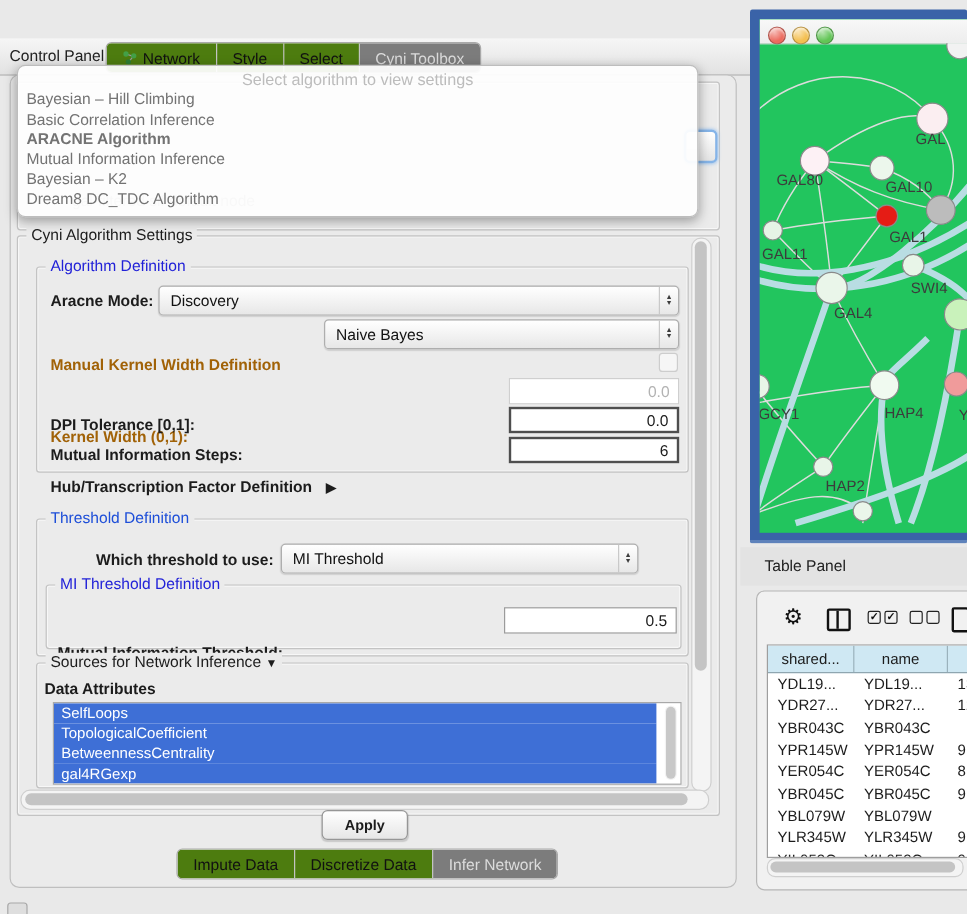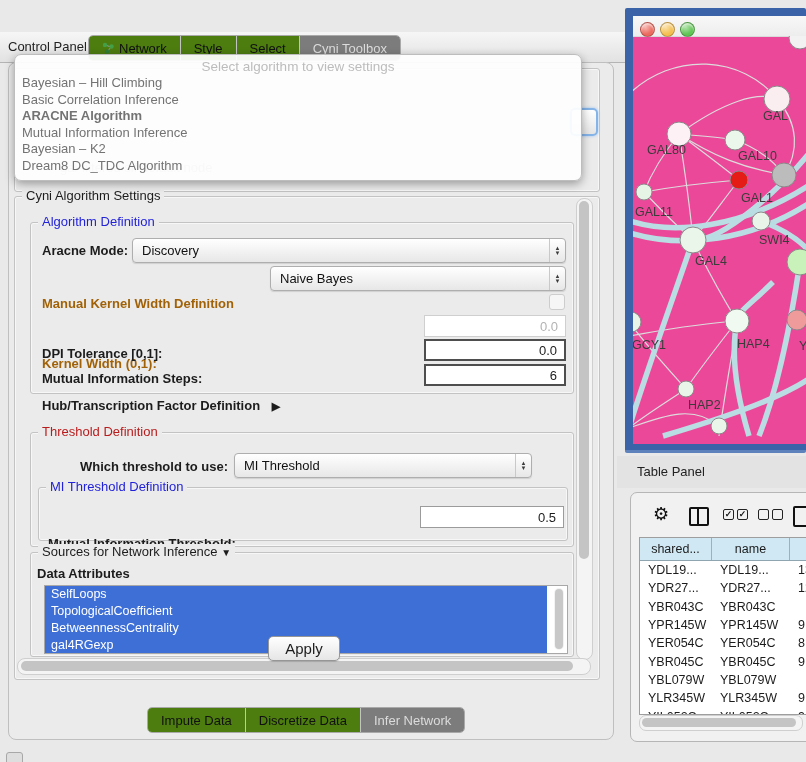--- a/index.html
+++ b/index.html
@@ -14,21 +14,21 @@
   .close-ic{position:absolute;left:772px;top:5px;font-size:14px;font-weight:700;color:#111;}
   
   .segbar{display:flex;background:#fdfdfd;border:1px solid #a9a9a9;border-radius:5px;overflow:hidden;height:24px;}
   .seg{display:flex;align-items:center;gap:5px;padding:0 13px;font-size:13px;border-right:1px solid #c3c3c3;background:#4d7c0f;color:#111;white-space:nowrap;}
   .seg:last-child{border-right:none;}
   .seg.sel{background:#7c7c7c;color:#dcdcdc;}
   
   .panel{left:8px;top:62px;width:604px;height:676px;background:#ebebeb;border:1px solid #bfbfbf;border-radius:8px;}
   .groupbox{position:absolute;border:1px solid #c3c3c3;border-radius:3px;box-shadow:inset 0 0 0 1px rgba(255,255,255,.6);}
   .gtitle{position:absolute;top:-9px;left:7px;background:#ebebeb;padding:0 4px;font-size:13px;white-space:nowrap;}
-  .blue{color:#2222d8;} .green{color:#b91c1c;}
+  .blue{color:#2222d8;} .green{color:#1d4ed8;}
   .lbl{position:absolute;font-size:13px;font-weight:700;color:#1c1c1c;white-space:nowrap;}
   .lbl.dis{color:#a16207;}
   .combo{position:absolute;display:flex;align-items:stretch;border:1px solid #aeaeae;border-radius:4px;
          background:linear-gradient(#ffffff,#e7e7e7);font-size:13px;box-shadow:0 1px 1px rgba(0,0,0,.12);text-align:center;}
   .combo .val{flex:1;display:flex;align-items:center;padding:0 9px;color:#111;}
   .combo .caps{width:15px;display:flex;flex-direction:column;align-items:center;justify-content:center;
                border-left:1px solid #c9c9c9;color:#3c3c3c;font-size:6px;line-height:5px;}
   .field{position:absolute;background:#fff;font-size:13px;display:flex;align-items:center;justify-content:flex-end;padding:0 7px;}
   .f-norm{border:1px solid #9b9b9b;}
   .f-dark{border:2px solid #4e4e4e;}
@@ -45,26 +45,26 @@
   
   .attr-list{left:44px;top:585px;width:522px;height:67px;background:#fff;border:1px solid #a8a8a8;overflow:hidden;}
   .attr-item{height:16.8px;display:flex;align-items:center;padding-left:6px;font-size:12.5px;background:#3e6fd6;color:#fff;width:496px;}
   .list-vscroll{position:absolute;right:3px;top:2px;width:10px;height:62px;background:#f3f3f3;border-radius:5px;}
   .list-vthumb{position:absolute;left:1px;top:1px;width:8px;height:60px;background:#c8c8c8;border-radius:4px;}
   
   .vscroll{left:576px;top:198px;width:15px;height:460px;background:#f4f4f4;border:1px solid #cfcfcf;border-radius:8px;}
   .vthumb{position:absolute;left:1.5px;top:2px;width:10px;height:358px;background:#c4c4c4;border-radius:6px;}
   .hscroll{left:17px;top:658px;width:572px;height:15px;background:#f4f4f4;border:1px solid #cfcfcf;border-radius:8px;}
   .hthumb{position:absolute;left:3px;top:1.5px;width:552px;height:10px;background:#c4c4c4;border-radius:6px;}
-  .applybtn{left:268px;top:636px;width:70px;height:23px;border:1px solid #969696;border-radius:5px;
-            background:linear-gradient(#ffffff,#e6e6e6);font-size:15px;display:flex;align-items:center;justify-content:center;box-shadow:0 1px 1px rgba(0,0,0,.15);}
+  .applybtn{left:268px;top:675px;width:70px;height:23px;border:1px solid #969696;border-radius:5px;
+            background:linear-gradient(#ffffff,#e6e6e6);font-size:12px;display:flex;align-items:center;justify-content:center;box-shadow:0 1px 1px rgba(0,0,0,.15);font-weight:bold;}
   .arrow{font-size:11px;}
   
   .netframe{left:625px;top:8px;width:181px;height:442px;background:#3a63a8;border-radius:2px;border-bottom:3px solid #5e82bb;}
-  .netwin{position:absolute;left:8px;top:8px;width:173px;height:428px;background:#ec4899;overflow:hidden;}
+  .netwin{position:absolute;left:8px;top:8px;width:173px;height:428px;background:#22c55e;overflow:hidden;}
   .nettitle{position:absolute;left:0;top:0;width:100%;height:20px;background:linear-gradient(#f8f8f8,#ededed);border-bottom:1px solid #dadada;}
   .light{position:absolute;top:6px;width:13px;height:13px;border-radius:50%;border:1px solid rgba(0,0,0,.25);box-shadow:inset 0 2px 2px rgba(255,255,255,.6);}
   
   .tp-header{left:617px;top:456px;width:189px;height:32px;background:#e3e3e3;}
   .tp-header .t{position:absolute;left:20px;top:8px;font-size:13px;color:#222;}
   .table-card{left:630px;top:492px;width:190px;height:248px;background:#f1f1f1;border:1px solid #b6b6b6;border-radius:7px;}
   .tool{position:absolute;top:12px;display:flex;align-items:center;color:#111;}
   .gear{font-size:18px;line-height:18px;}
   .colsicon{width:16px;height:15px;border:2px solid #111;border-radius:2px;position:relative;}
   .colsicon::after{content:"";position:absolute;left:6px;top:0;width:2px;height:100%;background:#111;}

